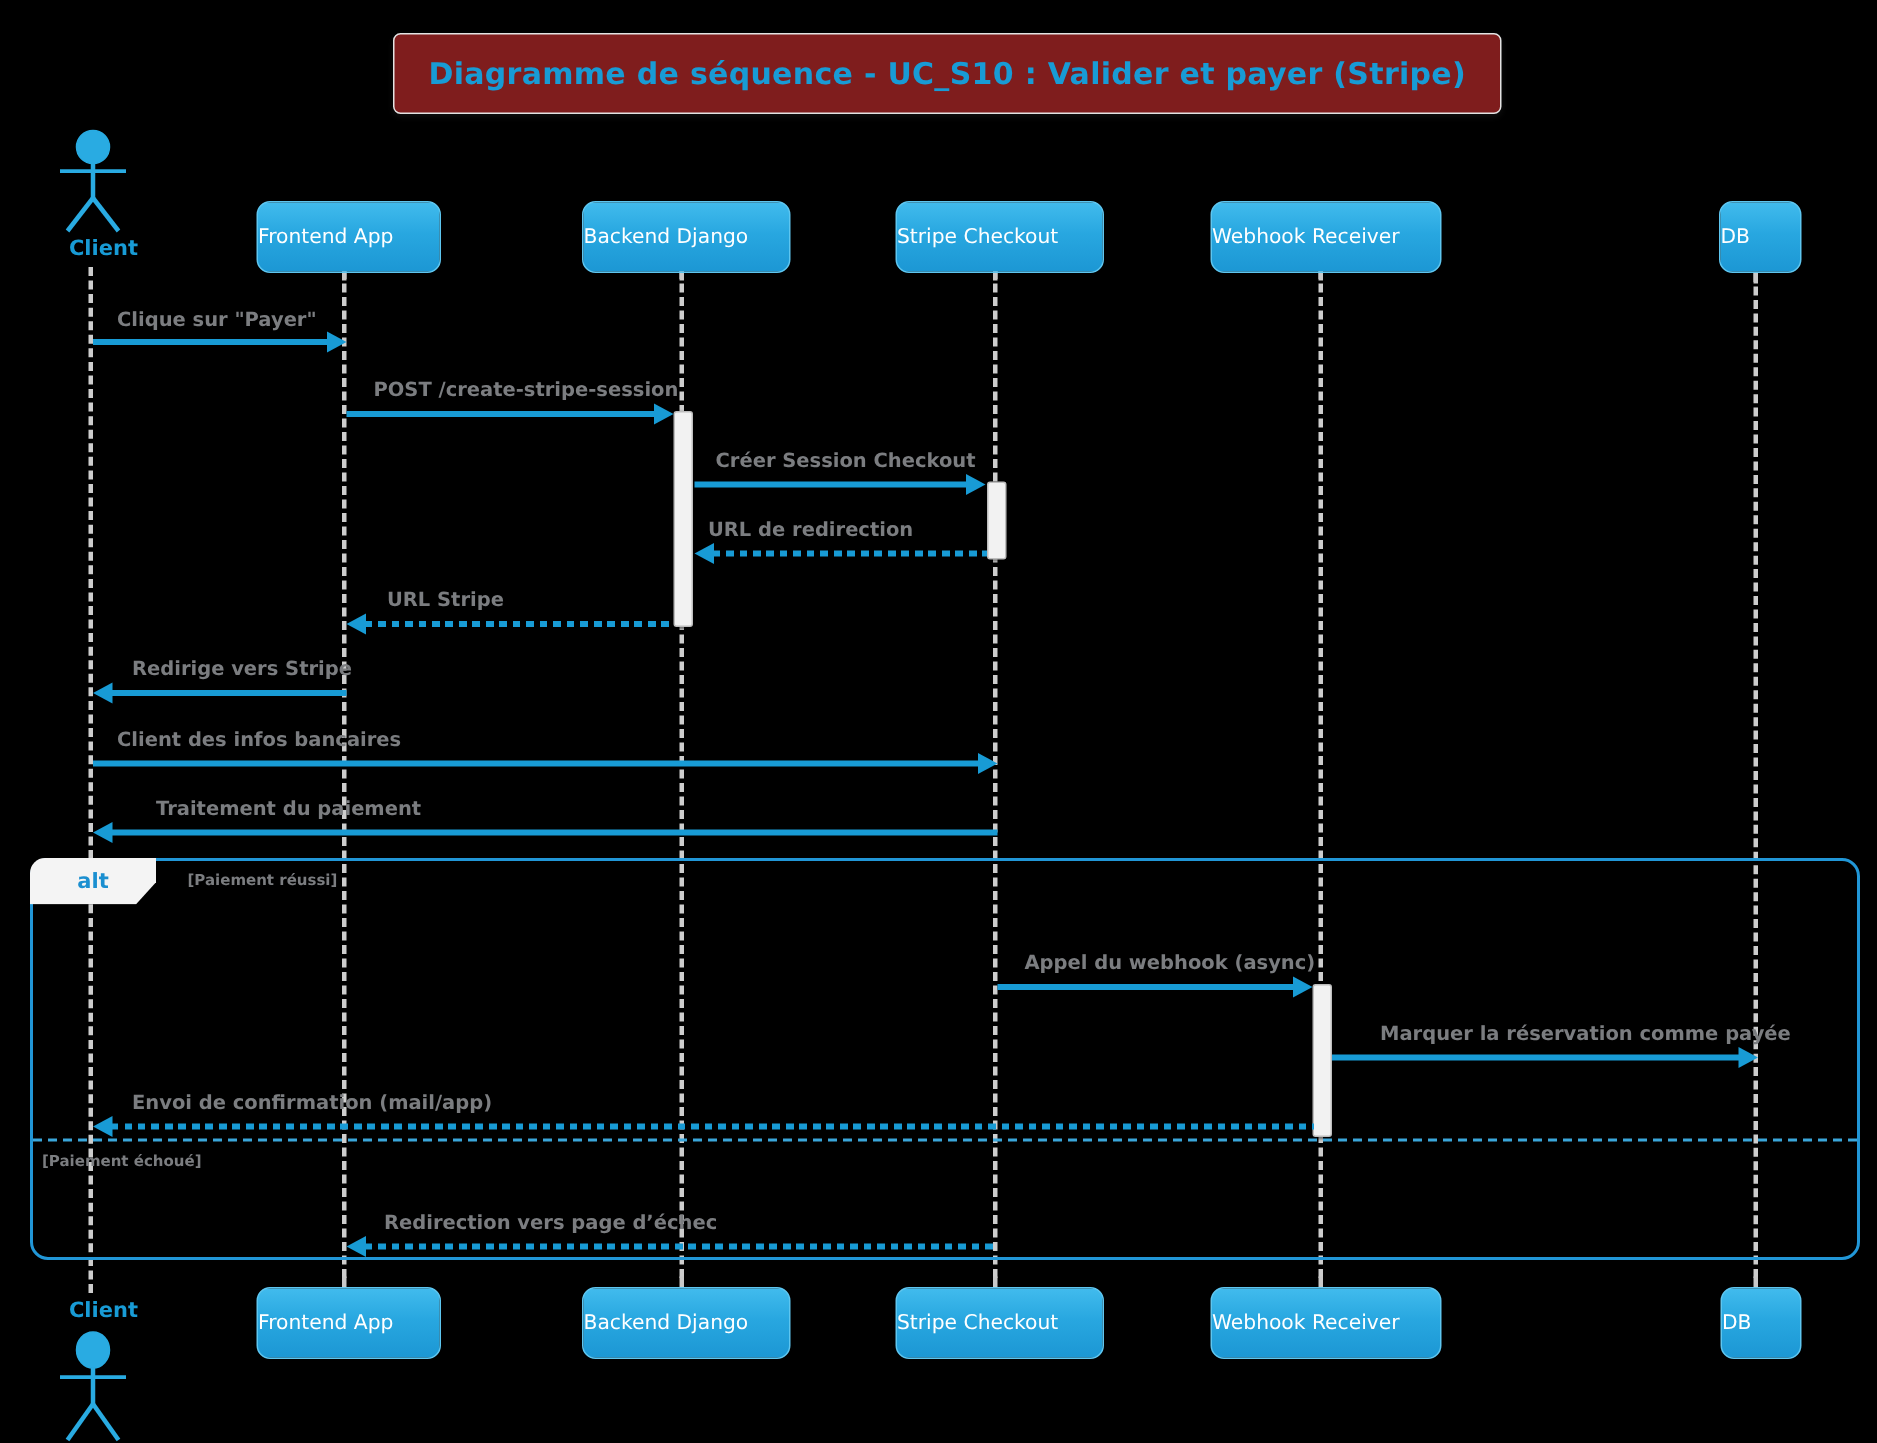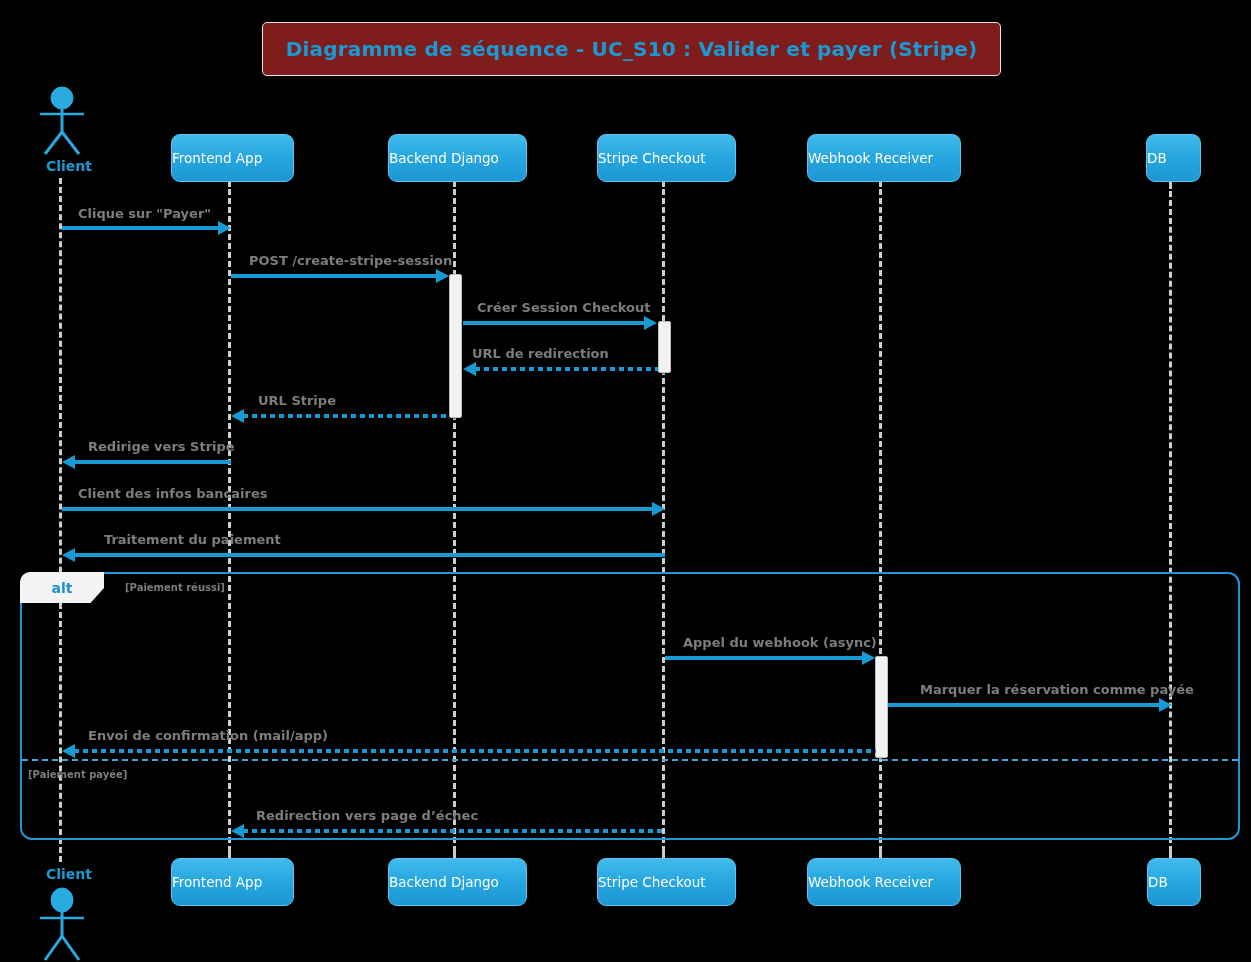--- a/index.html
+++ b/index.html
@@ -128,21 +128,21 @@
 
   <div class="msg-label" style="left:88px;top:532px;margin-left:16px;">Traitement du paiement</div>
   <div class="arrow solid left" style="left:74px;top:553px;width:591px;"></div>
 
   <div class="alt-frame"></div>
   <div class="alt-label">
     <span>alt</span>
     </div>
   <div class="guard" style="left:125px;top:582px;">[Paiement réussi]</div>
   <div class="alt-divider"></div>
-  <div class="guard" style="left:28px;top:769px;">[Paiement payée]</div>
+  <div class="guard" style="left:28px;top:769px;">[Paiement échoué]</div>
 
   <div class="msg-label" style="left:683px;top:635px;">Appel du webhook (async)</div>
   <div class="arrow solid right" style="left:665px;top:656px;width:198px;"></div>
 
   <div class="msg-label" style="left:920px;top:682px;">Marquer la réservation comme payée</div>
   <div class="arrow solid right" style="left:888px;top:703px;width:272px;"></div>
 
   <div class="msg-label" style="left:88px;top:728px;">Envoi de confirmation (mail/app)</div>
   <div class="arrow dotted left" style="left:74px;top:749px;width:802px;"></div>
 

